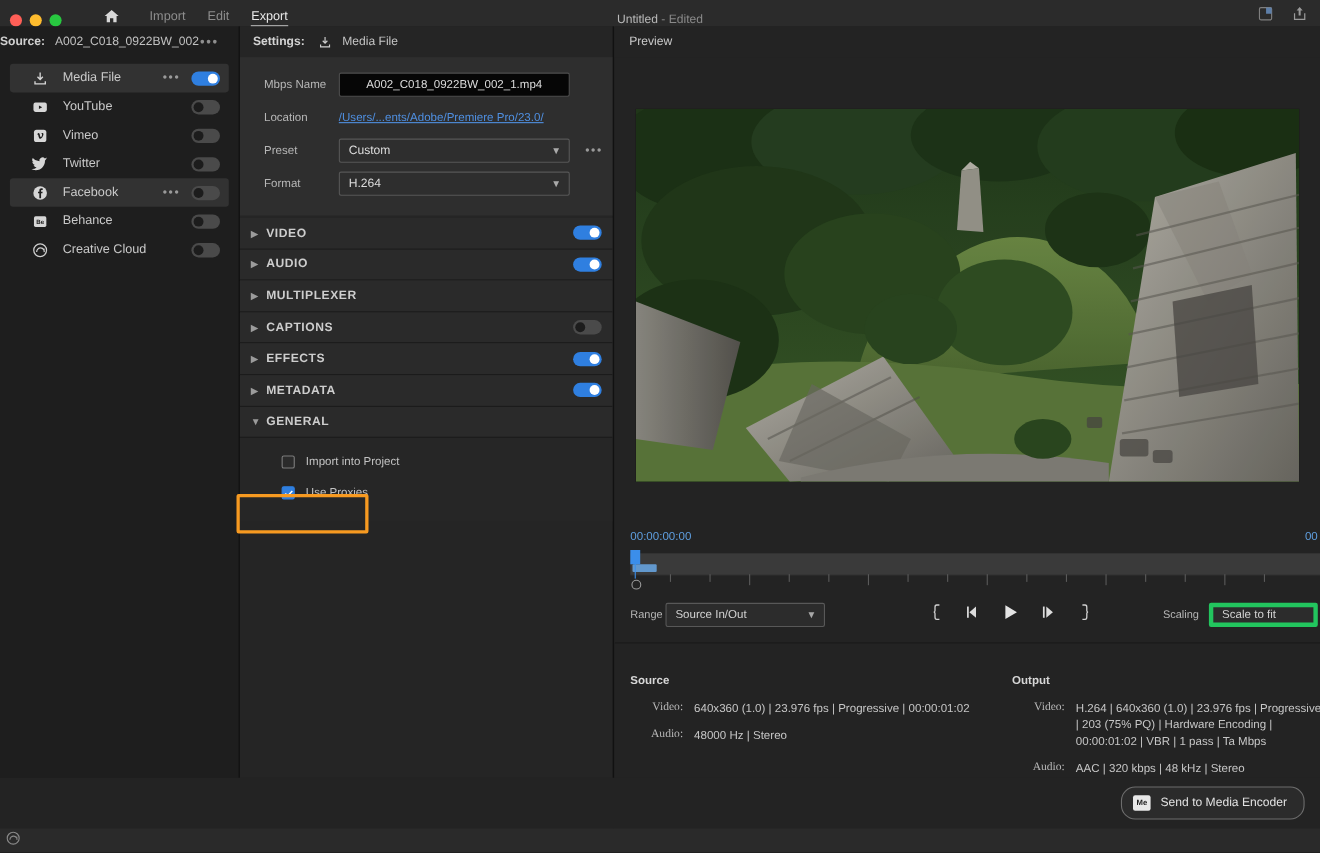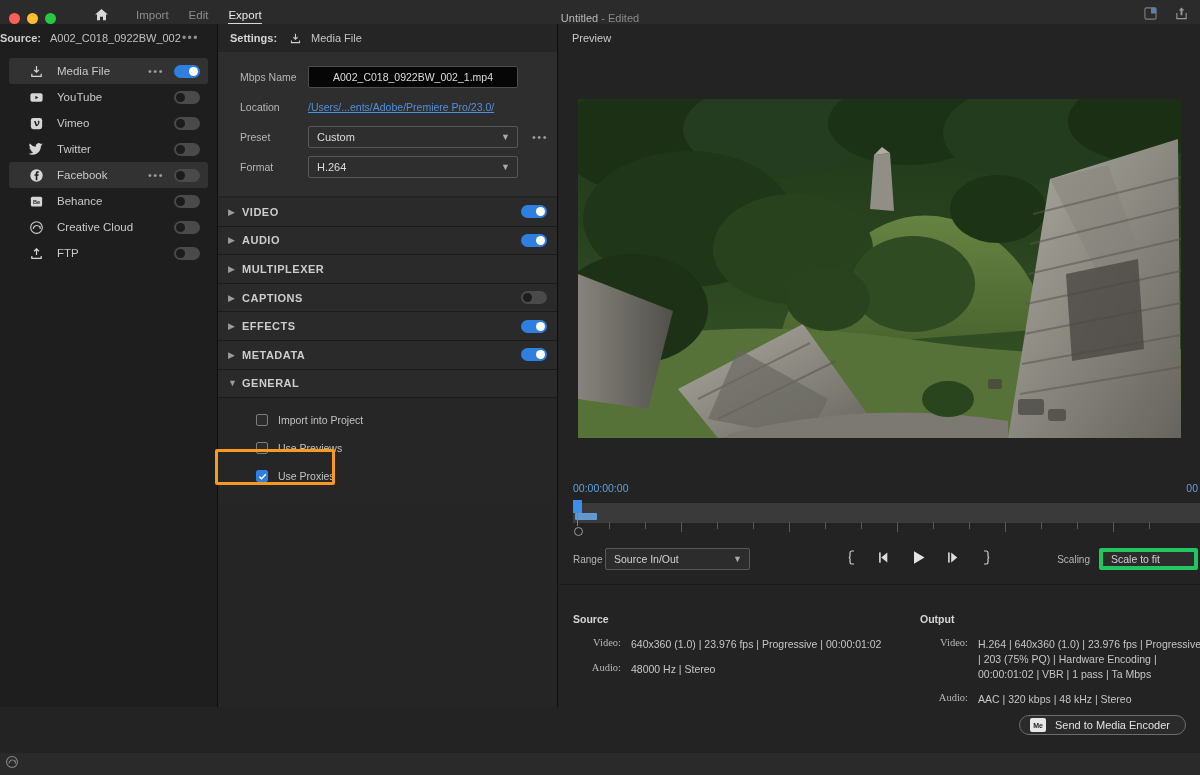--- a/index.html
+++ b/index.html
@@ -106,21 +106,21 @@
   .infoCol.src { left: 14px; width: 345px; }
   .infoCol.out { left: 361px; right: -2px; }
   .infoTitle { font-weight: bold; color: #d6d6d6; margin-bottom: 12px; }
   .infoLine { display: flex; margin-bottom: 10px; }
   .infoLine .k { width: 48px; color: #b8b8b8; text-align: right; margin-right: 10px; flex: none; font-family: Liberation Serif, serif; }
   .infoLine .v { color: #c6c6c6; line-height: 15px; }
   .infoLine.est .k { width: 118px; text-align: left; }
 
   
   .botbar { position: absolute; left: 0; right: 0; bottom: 22px; height: 46px; background: #232323; }
-  .sendbtn { position: absolute; right: 14px; top: 8px; height: 20px; padding: 0 15px 0 10px; border: 1px solid #6d6d6d; border-radius: 13px; display: flex; align-items: center; gap: 9px; font-size: 11px; color: #e2e2e2; background: #2b2b2b; }
+  .sendbtn { position: absolute; right: 14px; top: 8px; height: 30px; padding: 0 15px 0 10px; border: 1px solid #6d6d6d; border-radius: 13px; display: flex; align-items: center; gap: 9px; font-size: 11px; color: #e2e2e2; background: #2b2b2b; }
   .meIcon { width: 16px; height: 14px; border-radius: 2px; background: #e8e8e8; color: #1d1d1d; font-size: 7px; font-weight: bold; display: flex; align-items: center; justify-content: center; }
   .statusbar { position: absolute; left: 0; right: 0; bottom: 0; height: 22px; background: #2a2a2a; display: flex; align-items: center; padding-left: 5px; }
 </style>
 </head>
 <body>
 
 <div class="app">
 
   <div class="titlebar">
     <div class="traffic">
@@ -253,32 +253,20 @@
               <path d="M4.6 9.6c0-2.1 1.7-3.8 3.8-3.8 1.4 0 2.6.8 3.2 1.9" fill="none" stroke="#cfcfcf" stroke-width="1.2"></path>
               <path d="M11.6 6.3 12 9.8" fill="none" stroke="#cfcfcf" stroke-width="1.2"></path>
             </svg>
         </span>
         <span class="nm">Creative Cloud</span>
         <span class="tgl">
             <span class="knob"></span>
           </span>
       </div>
 
-      <div class="destrow">
-        <span class="ico">
-          <svg width="15" height="15" viewBox="0 0 16 16">
-              <path d="M8 9.5V3M5.4 5.6 8 3l2.6 2.6" fill="none" stroke="#d6d6d6" stroke-width="1.3"></path>
-              <path d="M3 10.6v2.6h10v-2.6" fill="none" stroke="#d6d6d6" stroke-width="1.3"></path>
-            </svg>
-        </span>
-        <span class="nm">FTP</span>
-        <span class="tgl">
-            <span class="knob"></span>
-          </span>
-      </div>
 
     </div>
   </div>
 
   <div class="settings">
     <div class="setHead">
       <span class="lbl">Settings:</span>
       <span class="ic">
         <svg width="13" height="13" viewBox="0 0 16 16">
             <path d="M8 2v6.5M5.4 6.2 8 8.8l2.6-2.6" fill="none" stroke="#cfcfcf" stroke-width="1.3"></path>
@@ -357,24 +345,20 @@
       <div class="accRow">
         <span class="chev">▼</span>
         <span class="ttl">GENERAL</span>
       </div>
     </div>
 
     <div class="genBody">
       <div class="cbRow">
         <span class="cbox"></span>
         <span class="clbl">Import into Project</span>
-      </div>
-      <div class="cbRow">
-        <span class="cbox"></span>
-        <span class="clbl">Use Previews</span>
       </div>
       <div class="cbRow">
         <span class="cbox checked">
           <svg width="9" height="9" viewBox="0 0 10 10">
               <path d="M1.5 5.2 3.9 7.6 8.6 2.6" fill="none" stroke="#fff" stroke-width="1.6"></path>
             </svg>
         </span>
         <span class="clbl">Use Proxies</span>
       </div>
     </div>

